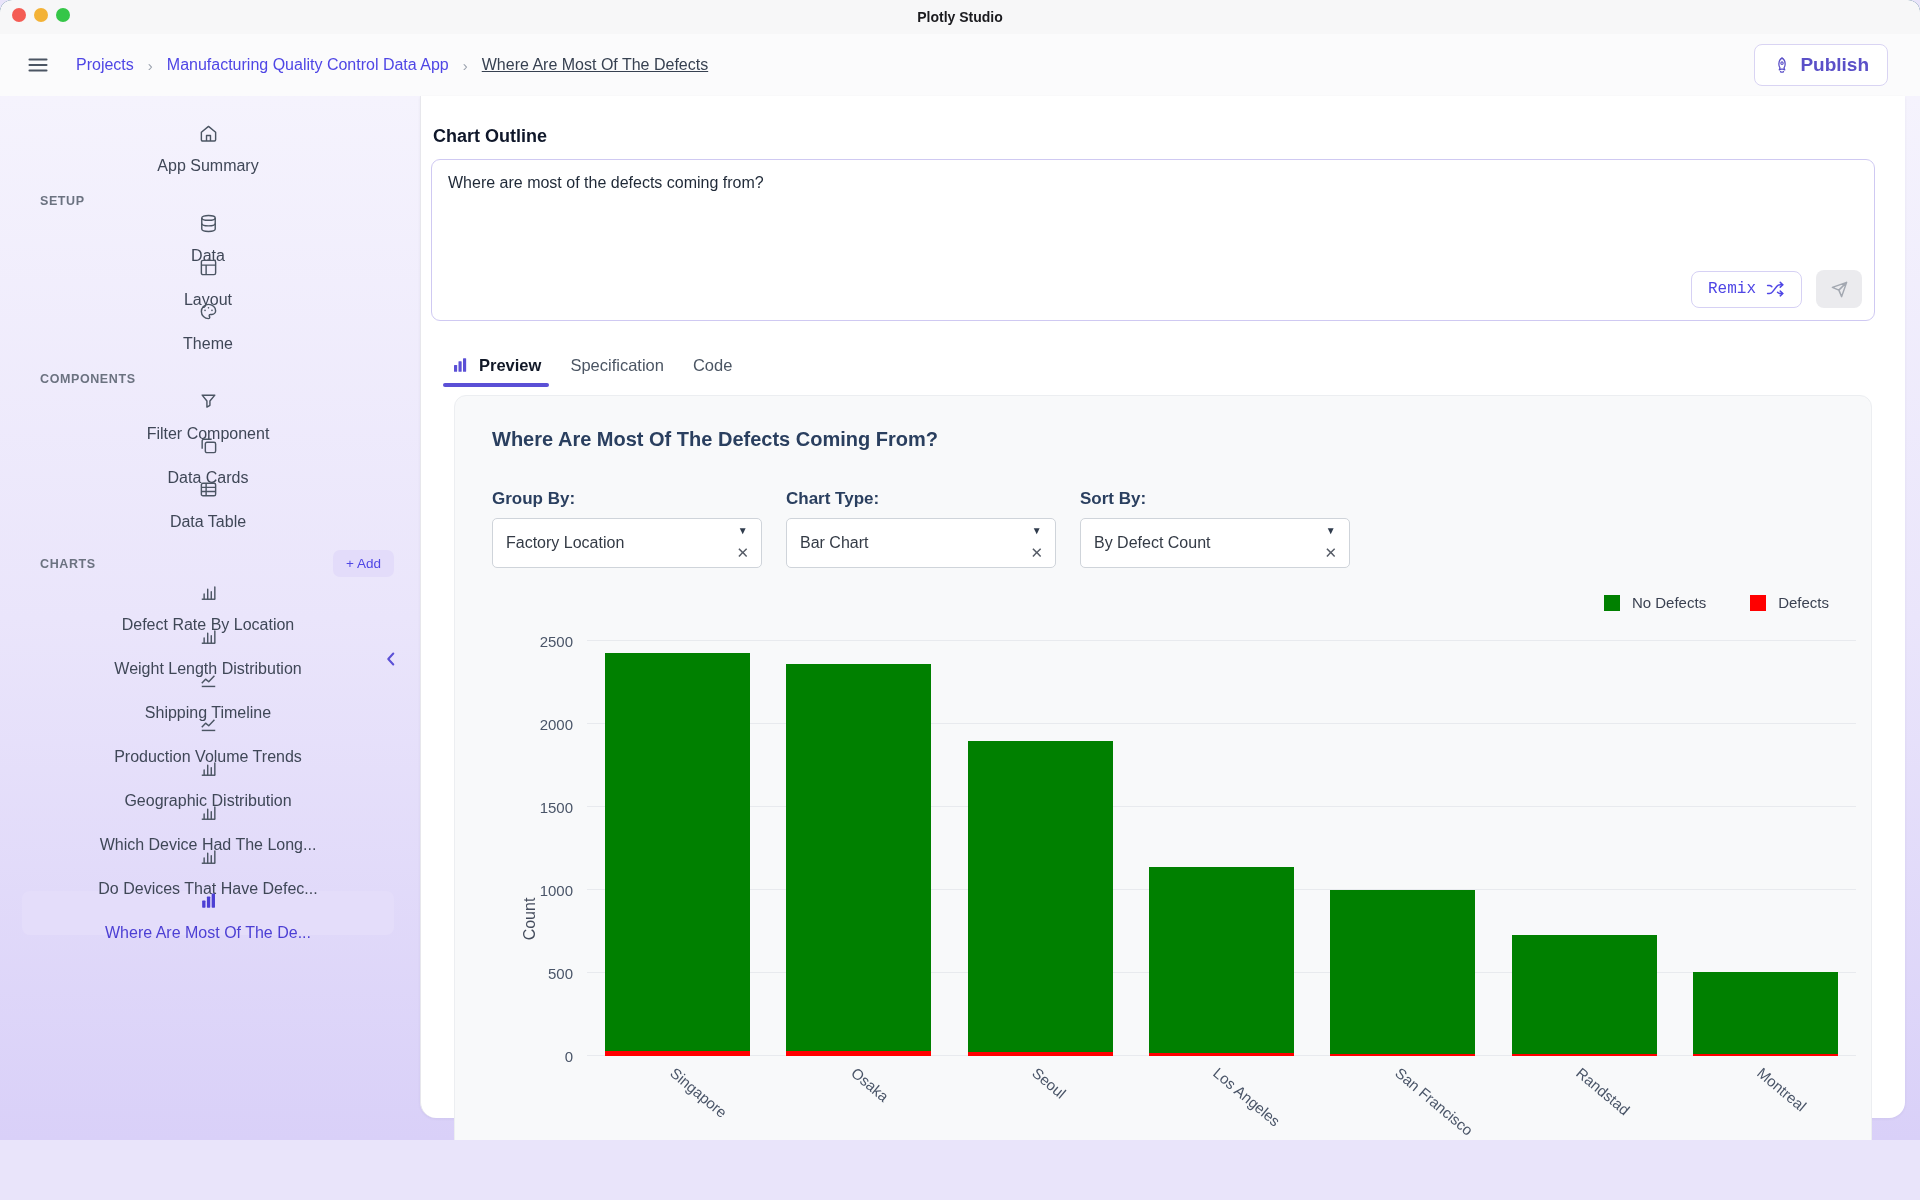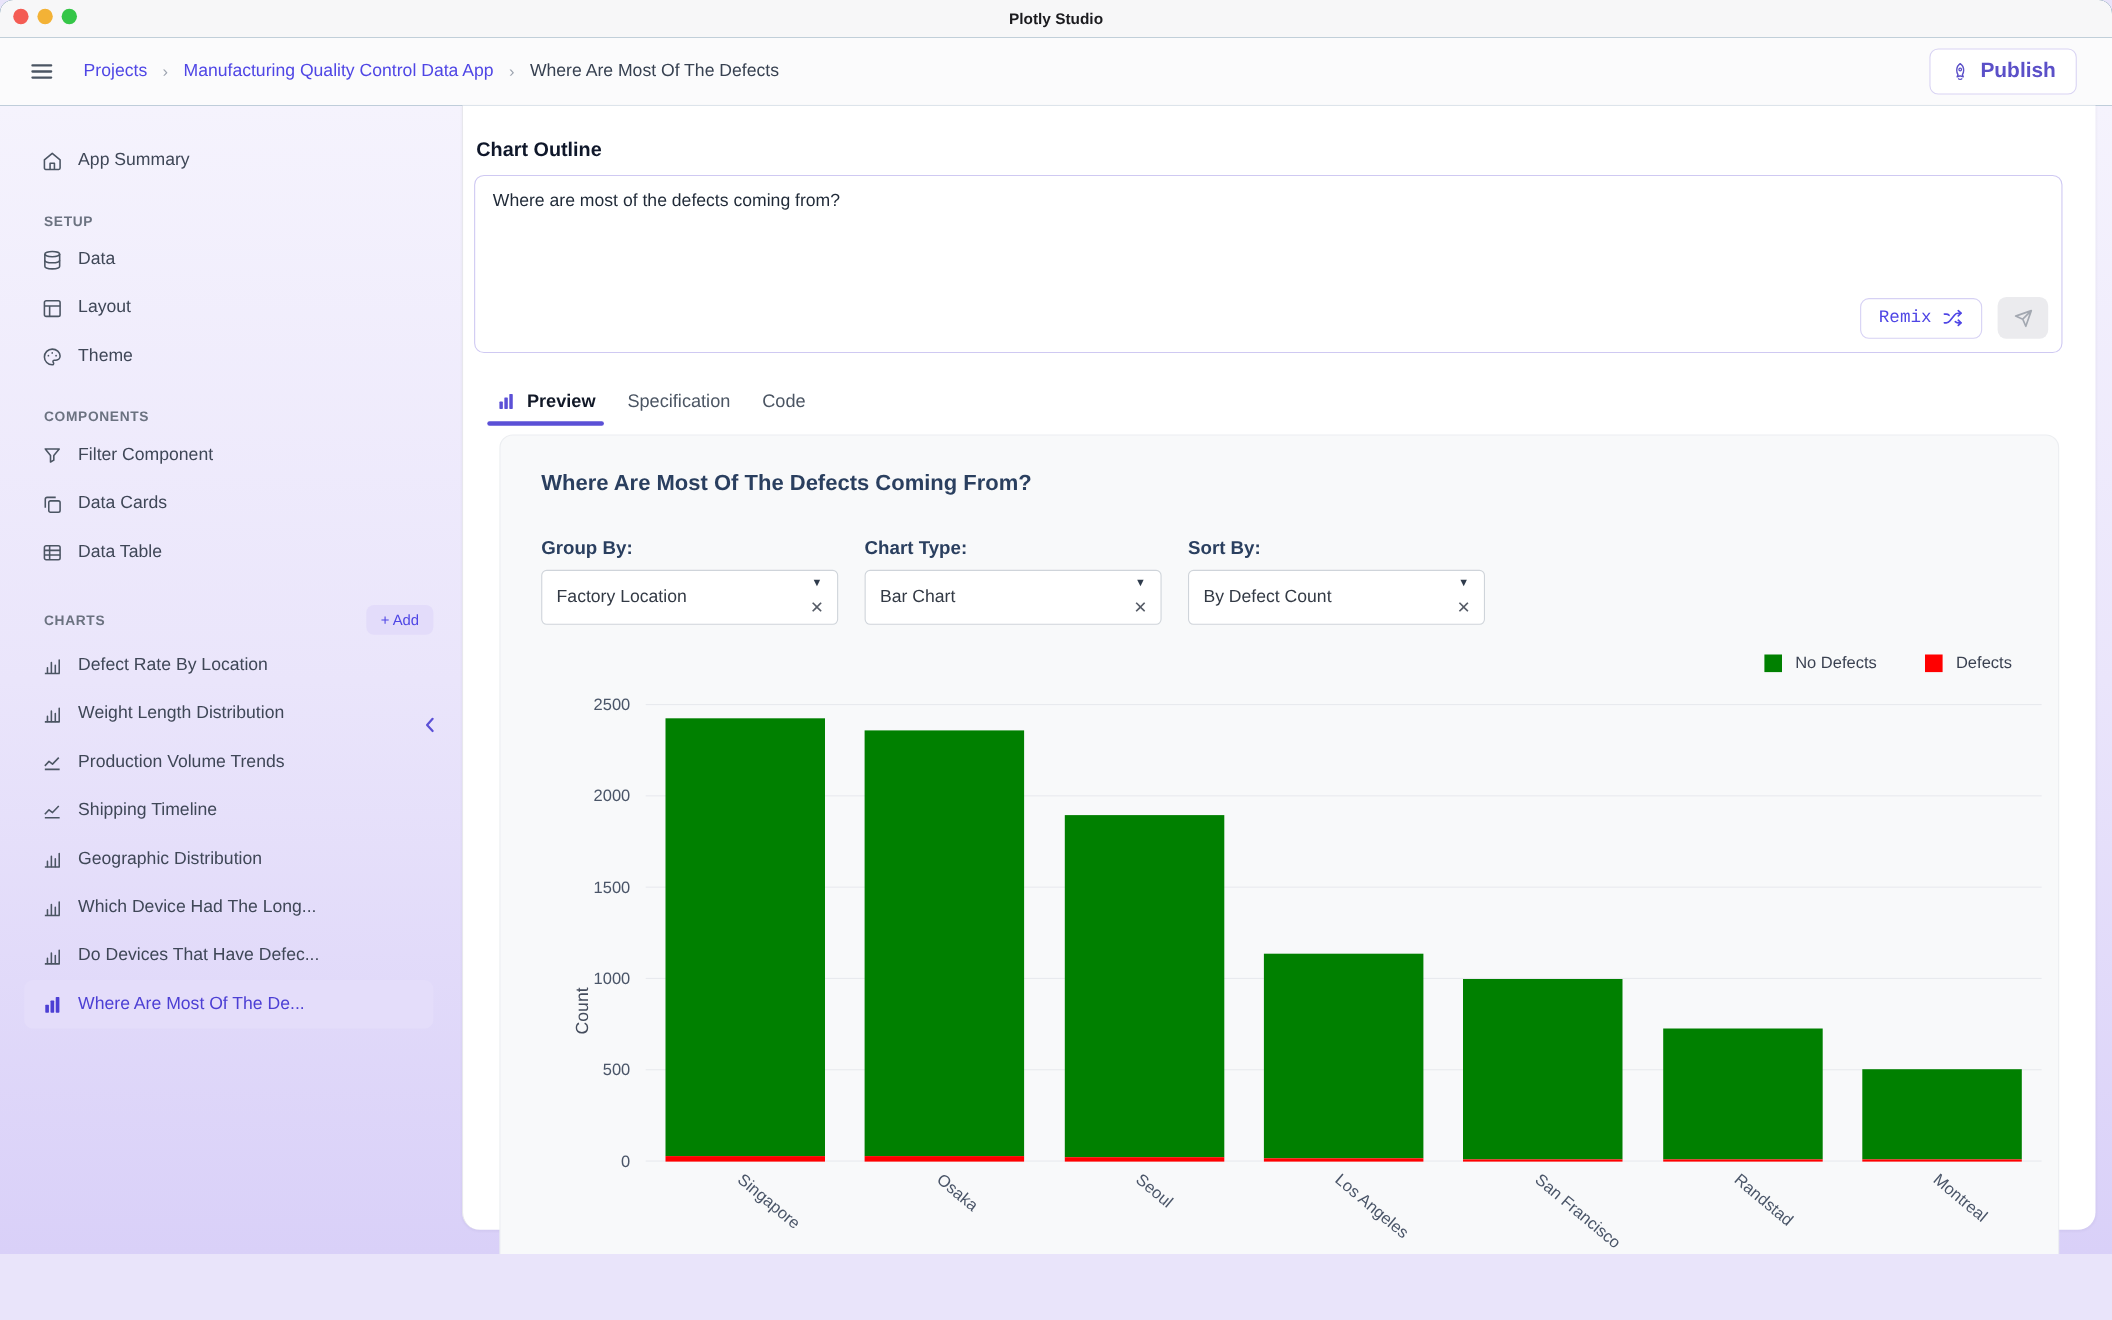--- a/index.html
+++ b/index.html
@@ -14,30 +14,30 @@
   .tl-min { background:#f3b236; }
   .tl-max { background:#35c648; }
   .win-title { text-align:center; line-height:34px; font-size:14px; font-weight:700; color:#1b1b1f; }
 
   
   .header { position:relative; height:62px; background:#fbfbfc; display:flex; align-items:center; padding:0 32px 0 26px; }
   .hamburger { width:24px; height:24px; color:#4b5563; cursor:pointer; margin-right:26px; }
   .crumbs { display:flex; align-items:center; gap:14px; font-size:16px; }
   .crumb-link { color:#4f46e5; cursor:pointer; }
   .crumb-sep { color:#9ca3af; font-size:15px; }
-  .crumb-current { color:#374151; }
+  .crumb-current { color:#374151;text-decoration:underline; }
   .publish-btn { margin-left:auto; display:flex; align-items:center; gap:9px; padding:9px 18px; border:1px solid #d9d4f3; border-radius:8px; background:#ffffff; color:#5b50c8; font-size:19px; font-weight:600; cursor:pointer; }
   .publish-btn svg { width:18px; height:18px; }
 
   
   .body { position:absolute; top:96px; left:0; right:0; bottom:0; background:linear-gradient(180deg,#f5f3fd 0%, #eae5fb 50%, #d9d0f8 100%); display:flex; }
 
   
   .sidebar { width:420px; flex:0 0 420px; position:relative; padding-top:28px; }
-  .side-item { display:flex; align-items:center; gap:14px; height:44px; padding:0 16px; margin:0 26px 0 22px; border-radius:8px; font-size:16px; color:#3f4757; cursor:pointer; }
+  .side-item { display:flex; align-items:center; gap:14px; height:44px; padding:0 16px; margin:0 26px 0 22px; border-radius:8px; font-size:16px; color:#3f4757; cursor:pointer;flex-direction:column; }
   .side-item svg { width:19px; height:19px; color:#4b5563; flex:0 0 19px; }
   .side-item.active { background:#e4ddfa; color:#4c3fd4; font-weight:500; }
   .side-item.active svg { color:#4c3fd4; }
   .side-section { display:flex; align-items:center; justify-content:space-between; margin:26px 26px 6px 40px; }
   .side-section .sec-label { font-size:12.5px; font-weight:700; letter-spacing:.6px; color:#6b7280; }
   .add-btn { background:#e3dcfa; color:#4f46e5; border:none; font-size:13.5px; padding:6px 13px; border-radius:7px; cursor:pointer; font-family:inherit; }
   .collapse-chip { position:absolute; top:552px; right:18px; width:22px; height:22px; color:#5b50d6; cursor:pointer; }
 
   
   .main { flex:1; margin:0 15px 22px 0; background:#ffffff; border-left:1px solid #e7e7ec; border-radius:0 0 16px 16px; position:relative; padding:0 0 0 10px; box-shadow:0 1px 3px rgba(40,30,90,.06); }
@@ -260,27 +260,27 @@
       <div class="side-item">
         <svg>
             <use href="#i-bars"></use>
           </svg>
         <span>Weight Length Distribution</span>
       </div>
       <div class="side-item">
         <svg>
             <use href="#i-line"></use>
           </svg>
+        <span>Shipping Timeline</span>
+      </div>
+      <div class="side-item">
+        <svg>
+            <use href="#i-line"></use>
+          </svg>
         <span>Production Volume Trends</span>
-      </div>
-      <div class="side-item">
-        <svg>
-            <use href="#i-line"></use>
-          </svg>
-        <span>Shipping Timeline</span>
       </div>
       <div class="side-item">
         <svg>
             <use href="#i-bars"></use>
           </svg>
         <span>Geographic Distribution</span>
       </div>
       <div class="side-item">
         <svg>
             <use href="#i-bars"></use>

